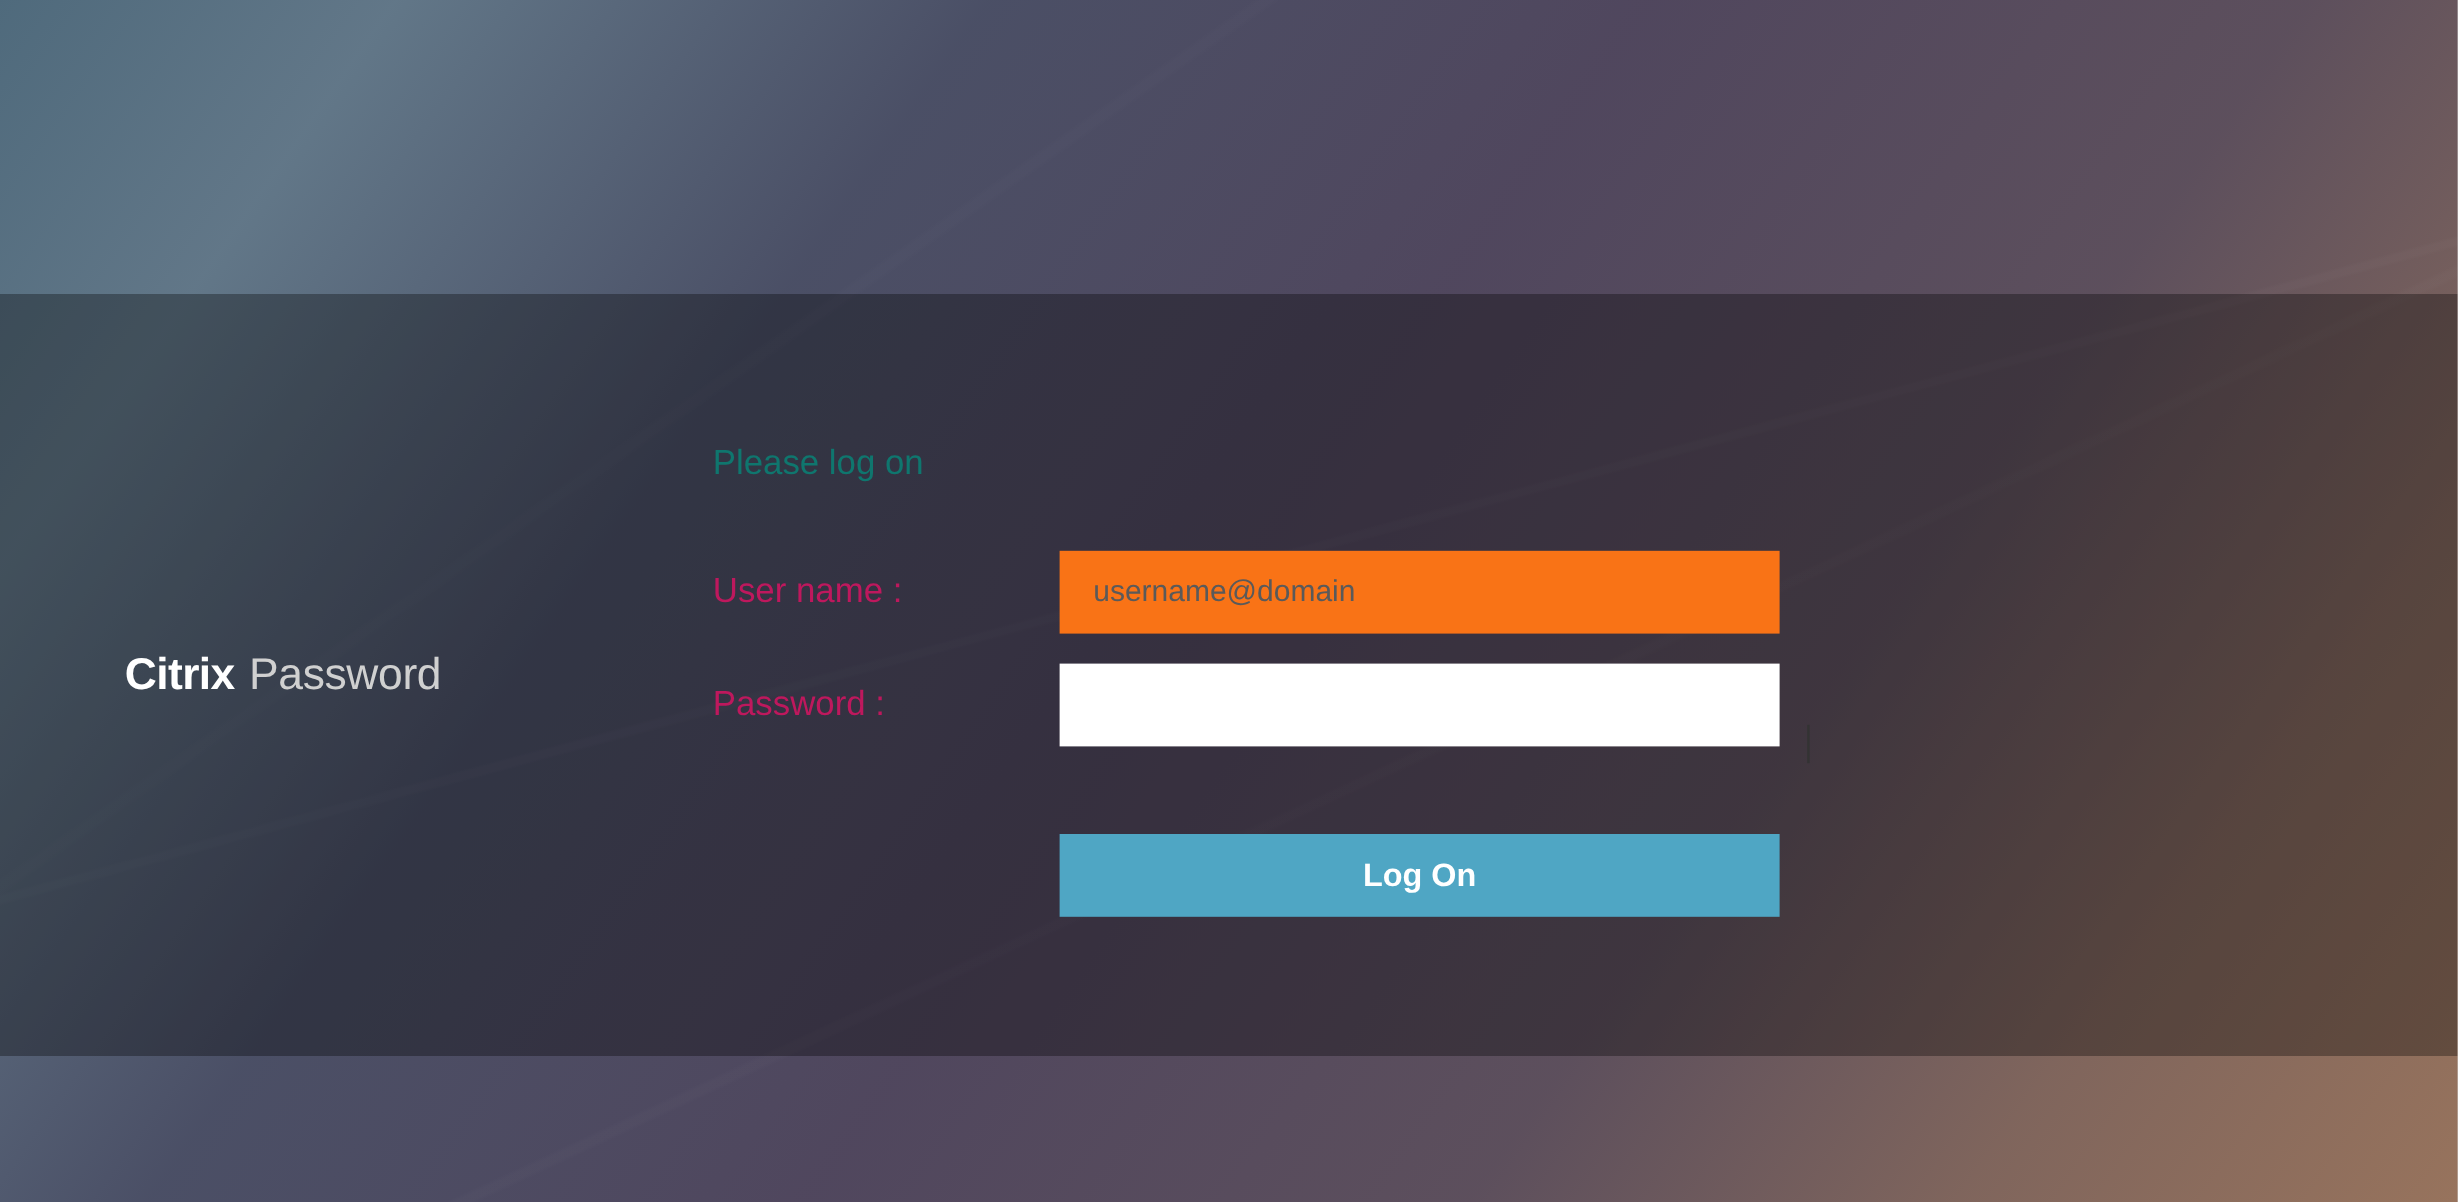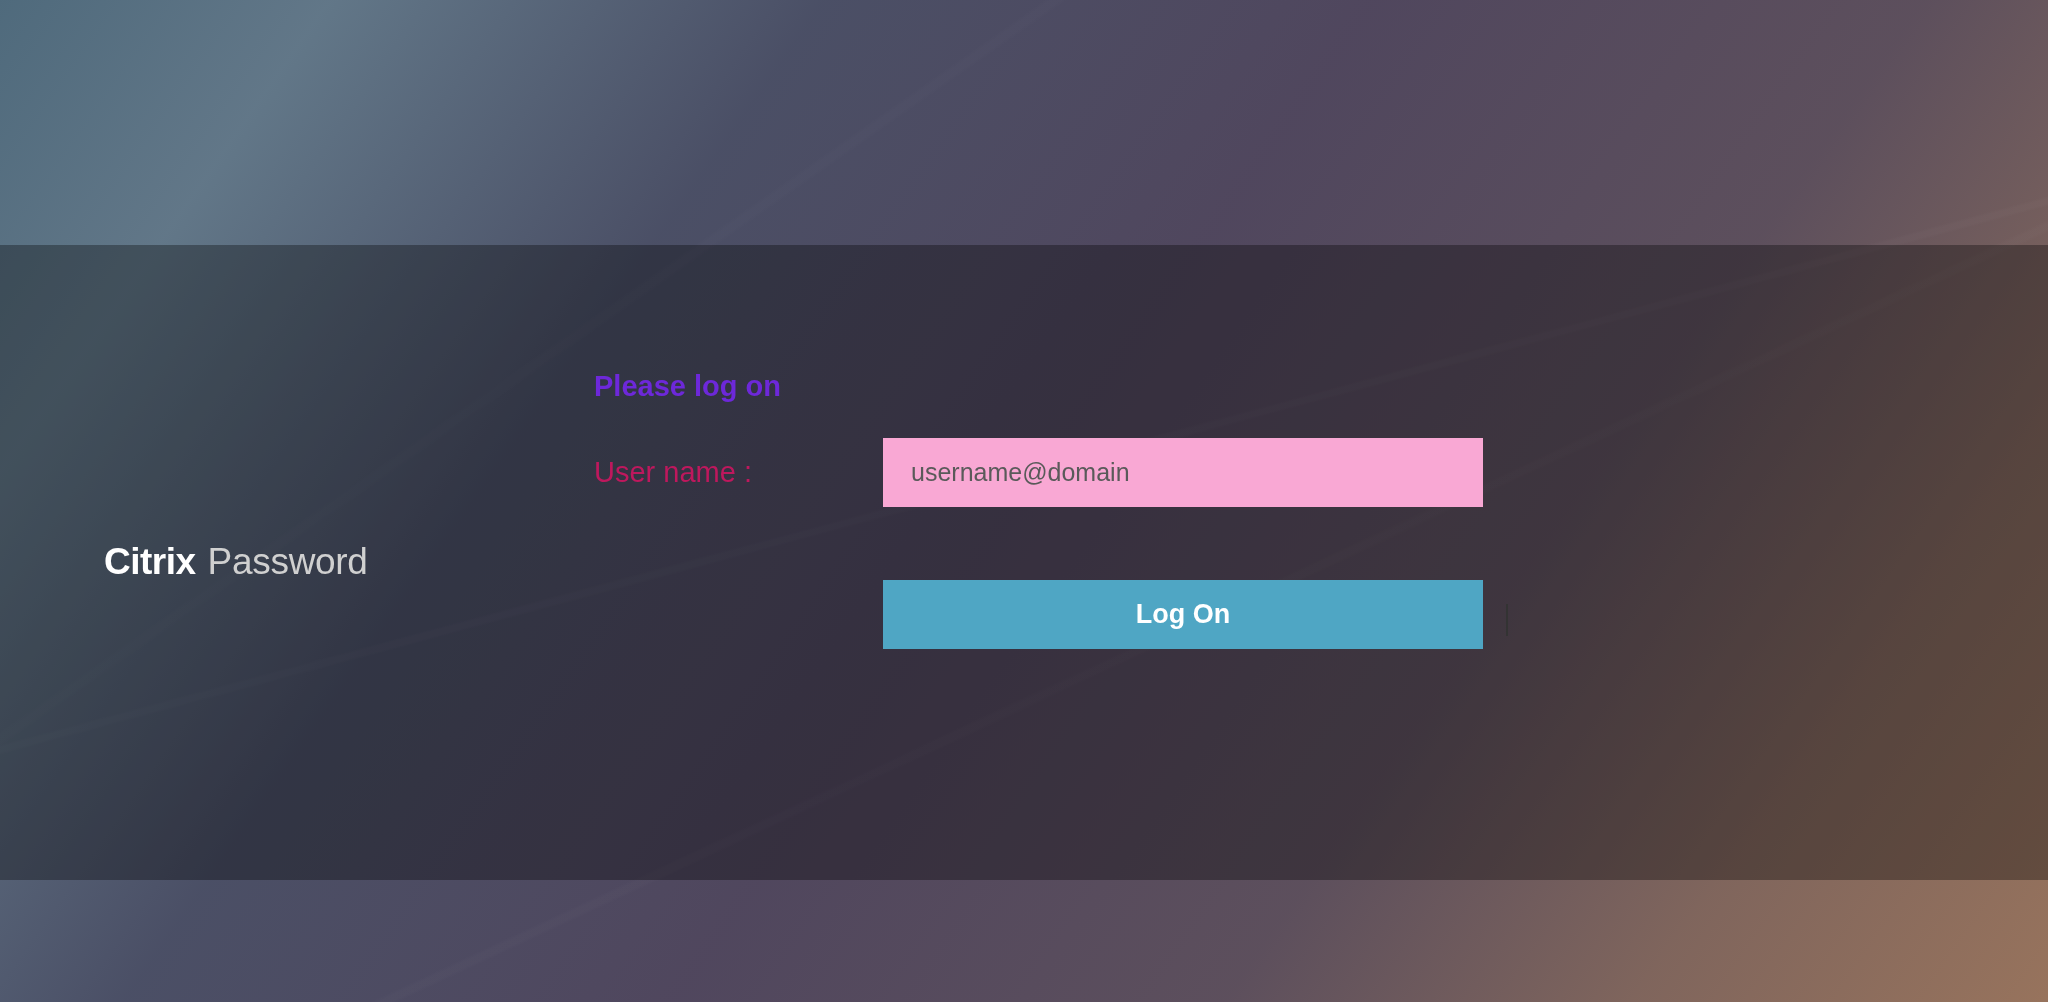--- a/index.html
+++ b/index.html
@@ -74,23 +74,23 @@
     }
 
     .form-area {
       position: absolute;
       top: 370px;
       left: 594px;
     }
 
     .form-title {
       font-size: 29px;
-      font-weight: 700;
-      color: #6d28d9;
-      margin-bottom: 35px;
+      font-weight: 400;
+      color: #0f766e;
+      margin-bottom: 56px;
     }
 
     .form-row {
       display: flex;
       align-items: center;
       margin-bottom: 25px;
     }
 
     .form-label {
       width: 289px;
@@ -103,21 +103,21 @@
       width: 600px;
       height: 69px;
       border: none;
       padding: 0 28px;
       font-size: 25px;
       font-family: inherit;
       outline: none;
     }
 
     .username-input {
-      background: #f9a8d4;
+      background: #f97316;
       color: #4a4a4a;
     }
 
     .username-input::placeholder {
       color: #5a5a5a;
     }
 
     .password-input {
       background: #ffffff;
       color: #333333;
@@ -158,17 +158,21 @@
 </div>
 
 <div class="form-area">
   <div class="form-title">Please log on</div>
 
   <div class="form-row">
     <label class="form-label">User name :</label>
     <input type="text" class="form-input username-input" autocomplete="off" placeholder="username@domain" style="">
   </div>
 
+  <div class="form-row">
+    <label class="form-label">Password :</label>
+    <input type="password" class="form-input password-input" autocomplete="off" style="">
+  </div>
 
   <div class="password-cursor"></div>
 
   <button class="login-button">Log On</button>
 </div>
 
 </body></html>

